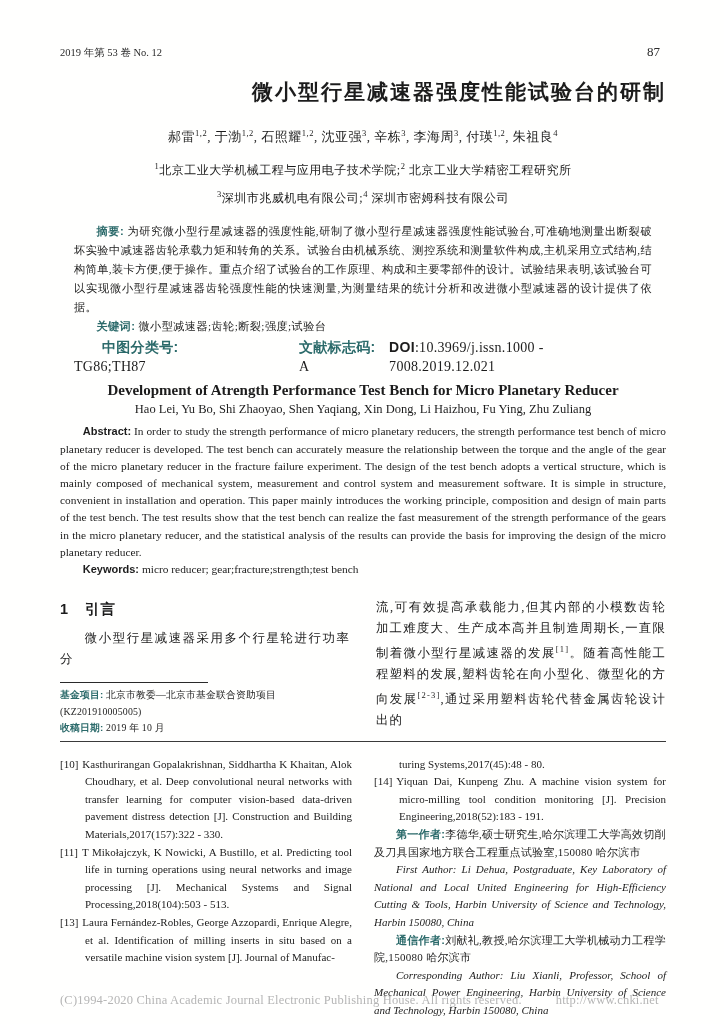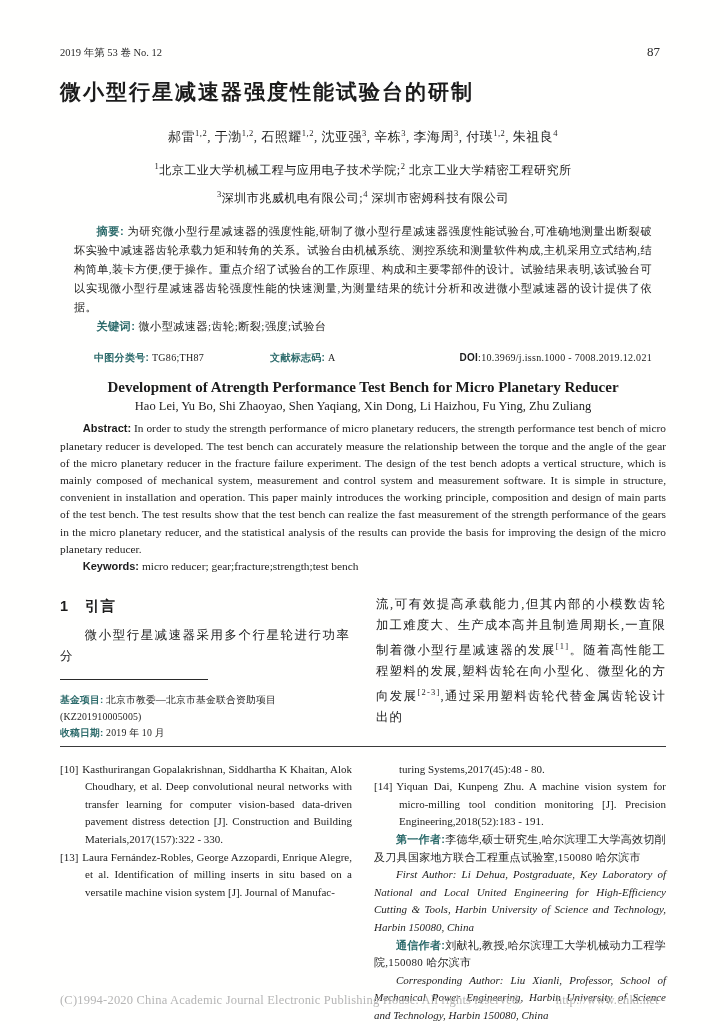--- a/index.html
+++ b/index.html
@@ -11,51 +11,51 @@
     background: #fffffe;
     font-family: "Liberation Serif", "DejaVu Serif", serif;
     color: #1c1c1c;
     overflow: hidden;
     padding: 44px 58px 0 60px;
   }
   
   .pg-header { display: flex; justify-content: space-between; align-items: baseline; font-size: 10.5px; color: #2a2a2a; }
   .pg-header .pageno { font-size: 13px; margin-right: 6px; }
   
-  .title-zh { margin-top: 18px; text-align: left; font-size: 21px; font-weight: bold; letter-spacing: 2px; font-family: "Liberation Sans", "DejaVu Sans", sans-serif; }
+  .title-zh { margin-top: 18px; text-align: right; font-size: 21px; font-weight: bold; letter-spacing: 2px; font-family: "Liberation Sans", "DejaVu Sans", sans-serif; }
   .authors-zh { margin-top: 22px; text-align: center; font-size: 13px; letter-spacing: 0.5px; }
   .authors-zh sup, .affil sup { font-size: 8.5px; vertical-align: super; }
   .affils { margin-top: 8px; text-align: center; font-size: 12px; line-height: 24px; letter-spacing: 0.5px; }
   
   .abs-zh { margin: 12px 14px 0 14px; font-size: 11.2px; line-height: 19px; text-align: justify; letter-spacing: 0.4px; }
   .abs-zh .para { text-indent: 2em; }
   .label-teal { font-weight: bold; color: #2b6a6a; font-family: "Liberation Sans", "DejaVu Sans", sans-serif; }
   .kw-zh { margin: 0 14px; font-size: 11.2px; line-height: 19px; text-indent: 2em; letter-spacing: 0.4px; }
-  .clc-line { margin: 12px 14px; font-size: 10px; line-height: 19px; display: flex; text-indent: 2em; letter-spacing: 0.3px; gap: 20px; }
+  .clc-line { margin: 2px 14px; font-size: 14px; line-height: 19px; display: flex; text-indent: 2em; letter-spacing: 0.3px; }
   .clc-line .doccode { margin-left: 46px; text-indent: 0; }
   .clc-line .doi { margin-left: auto; text-indent: 0; }
   .clc-line .doi .label-teal { color: #1c1c1c; }
   
   .title-en { margin-top: 6px; text-align: center; font-size: 15px; font-weight: bold; }
   .authors-en { margin-top: 3px; text-align: center; font-size: 12.5px; }
   .abs-en { margin-top: 6px; font-size: 11.4px; line-height: 17.2px; text-align: justify; }
   .abs-en .para { text-indent: 2em; }
   .abs-en b, .kw-en b { font-family: "Liberation Sans", "DejaVu Sans", sans-serif; font-size: 11px; }
   .kw-en { font-size: 11.4px; line-height: 17.2px; text-indent: 2em; }
   
   .cols { display: flex; gap: 26px; margin-top: 16px; }
   .col { width: 292px; }
   .sec-h { font-family: "Liberation Sans", "DejaVu Sans", sans-serif; font-weight: bold; font-size: 14.5px; margin-top: 6px; letter-spacing: 1px; }
   .sec-h .num { margin-right: 16px; }
   .intro-p { margin-top: 9px; font-size: 12.4px; line-height: 21px; text-indent: 2em; text-align: justify; letter-spacing: 1.2px; }
   .intro-cont { margin-top: 3px; font-size: 12.4px; line-height: 21px; text-align: justify; letter-spacing: 1.2px; }
   .intro-cont sup { font-size: 8.5px; }
   
   .fn-rule { width: 148px; border-top: 1px solid #2a2a2a; margin-top: 12px; }
-  .fn { margin-top: 12px; font-size: 9.8px; line-height: 16.5px; letter-spacing: 0.2px; }
+  .fn { margin-top: 4px; font-size: 9.8px; line-height: 16.5px; letter-spacing: 0.2px; }
   .fn .label-teal { font-size: 9.8px; }
   
   .full-rule { border-top: 1px solid #3a3a3a; margin-top: 4px; }
   .refs { display: flex; gap: 22px; margin-top: 14px; }
   .refcol { width: 292px; font-size: 11px; line-height: 17.6px; text-align: justify; }
   .ref { padding-left: 25px; text-indent: -25px; }
   .ref .rlabel { margin-right: 4px; }
   .ref-cont { padding-left: 25px; }
   .note-zh { text-indent: 2em; letter-spacing: 0.3px; }
   .note-en { text-indent: 2em; font-style: italic; }
@@ -135,20 +135,21 @@
         <span>流,可有效提高承载能力,但其内部的小模数齿轮加工难度大、生产成本高并且制造周期长,一直限制着微小型行星减速器的发展</span><sup>[1]</sup><span>。随着高性能工程塑料的发展,塑料齿轮在向小型化、微型化的方向发展</span><sup>[2-3]</sup><span>,通过采用塑料齿轮代替金属齿轮设计出的</span>
       </div>
     </div>
   </div>
 
   <div class="full-rule"></div>
 
   <div class="refs">
     <div class="refcol">
       <div class="ref"><span class="rlabel">[10]</span><span>Kasthurirangan Gopalakrishnan, Siddhartha K Khaitan, Alok Choudhary, et al. Deep convolutional neural networks with transfer learning for computer vision-based data-driven pavement distress detection [J]. Construction and Building Materials,2017(157):322 - 330.</span></div>
+      <div class="ref"><span class="rlabel">[11]</span><span>T Mikołajczyk, K Nowicki, A Bustillo, et al. Predicting tool life in turning operations using neural networks and image processing [J]. Mechanical Systems and Signal Processing,2018(104):503 - 513.</span></div>
       <div class="ref"><span class="rlabel">[13]</span><span>Laura Fernández-Robles, George Azzopardi, Enrique Alegre, et al. Identification of milling inserts in situ based on a versatile machine vision system [J]. Journal of Manufac-</span></div>
     </div>
     <div class="refcol">
       <div class="ref-cont">turing Systems,2017(45):48 - 80.</div>
       <div class="ref"><span class="rlabel">[14]</span><span>Yiquan Dai, Kunpeng Zhu. A machine vision system for micro-milling tool condition monitoring [J]. Precision Engineering,2018(52):183 - 191.</span></div>
       <div class="note-zh"><span class="label-teal">第一作者:</span><span>李德华,硕士研究生,哈尔滨理工大学高效切削及刀具国家地方联合工程重点试验室,150080 哈尔滨市</span></div>
       <div class="note-en">First Author: Li Dehua, Postgraduate, Key Laboratory of National and Local United Engineering for High-Efficiency Cutting &amp; Tools, Harbin University of Science and Technology, Harbin 150080, China</div>
       <div class="note-zh"><span class="label-teal">通信作者:</span><span>刘献礼,教授,哈尔滨理工大学机械动力工程学院,150080 哈尔滨市</span></div>
       <div class="note-en">Corresponding Author: Liu Xianli, Professor, School of Mechanical Power Engineering, Harbin University of Science and Technology, Harbin 150080, China</div>
     </div>

